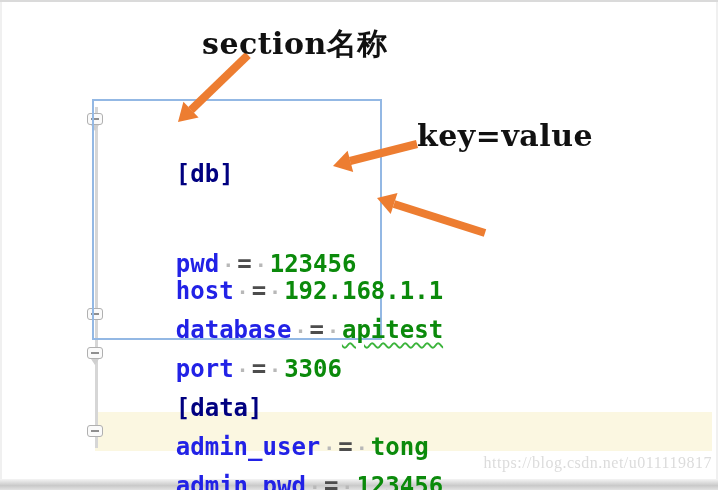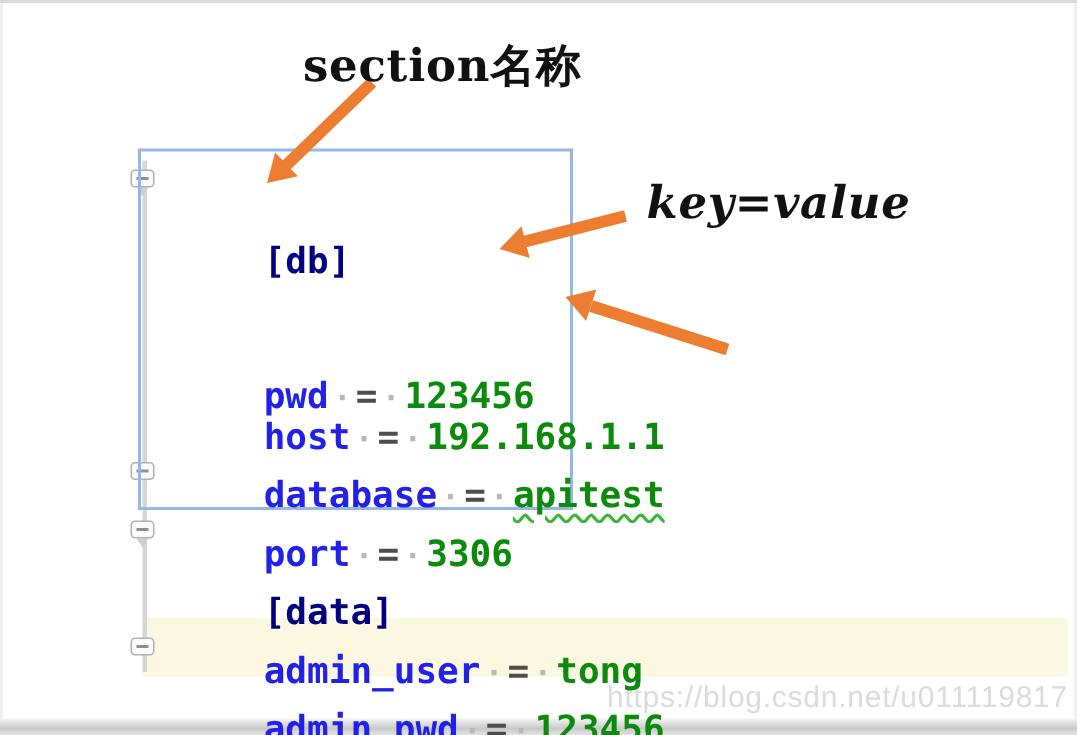--- a/index.html
+++ b/index.html
@@ -53,29 +53,29 @@
   .v   { color:#0B8A0B; }
   .v.squiggle { text-decoration:underline wavy #3CB43C 1.5px; text-underline-offset:4px; }
 
   
   .anno {
     position:absolute; z-index:7; color:#111111;
     font-family:"DejaVu Serif", serif; font-weight:bold; font-size:30px;
     letter-spacing:0.5px; white-space:nowrap;
   }
   #anno-section-name { left:202px; top:12px;margin-top:12px; }
-  #anno-key-value   { left:431px; top:118px;font-style:italic; }
+  #anno-key-value   { left:417px; top:118px; }
   #anno-section     { left:447px; top:243px; }
 
   .arrows { position:absolute; left:0; top:0; width:718px; height:490px; z-index:6; pointer-events:none; }
 
   .watermark {
     position:absolute; right:6px; top:454px; z-index:3;
-    font-size:20px; color:#dcdcdc; letter-spacing:0.5px;
-    font-family:Liberation Sans, sans-serif;
+    font-size:16px; color:#dcdcdc; letter-spacing:0.5px;
+    font-family:Liberation Serif, serif;
   }
 </style>
 </head>
 <body>
 
 <div class="canvas">
 
   <div class="line-highlight"></div>
 
   <div class="gutter-line"></div>

